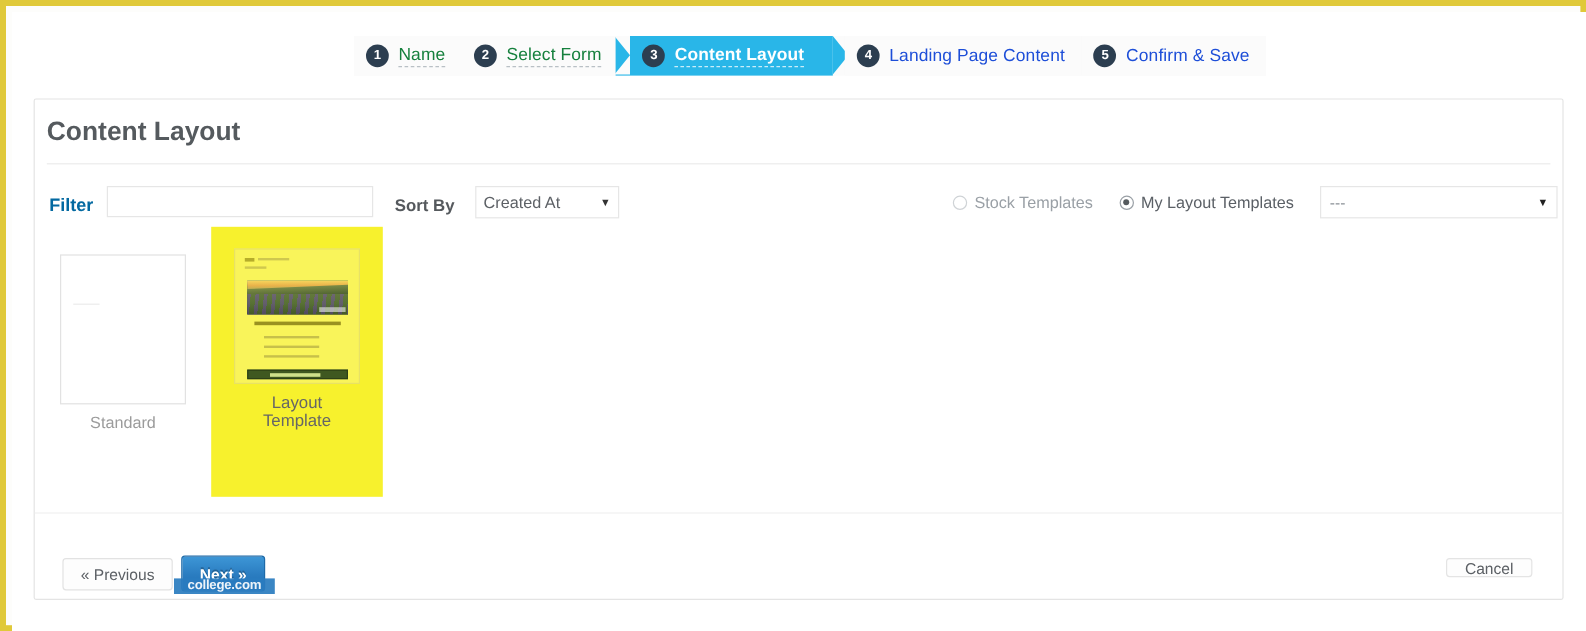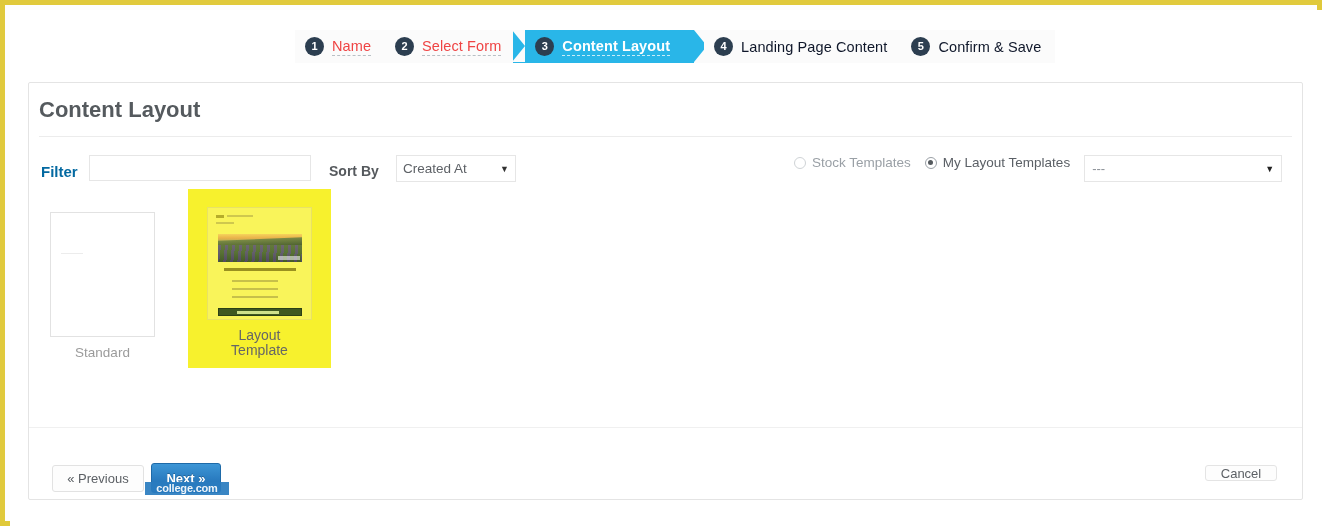--- a/index.html
+++ b/index.html
@@ -55,25 +55,25 @@
     background: #2c3e50;
     color: #ffffff;
     font-size: 11px;
     font-weight: bold;
     margin-right: 8px;
     flex: none;
     line-height: 1;
   }
   .step .slabel {
     font-size: 14.5px;
-    color: #0f172a;
+    color: #1d4ed8;
     letter-spacing: .1px;
   }
   .step.done .slabel {
-    color: #ef4444;
+    color: #15803d;
     border-bottom: 1px dashed #b9c0c5;
     padding-bottom: 1px;
   }
   .step.active {
     background: #29b6e8;
     padding: 0 24px 0 22px;
     margin: 0 10px 0 -2px;
   }
   .step.active .slabel {
     color: #ffffff;
@@ -167,22 +167,22 @@
     align-items: center;
     padding: 4px 6px;
   }
   .sortby-select .caret { margin-left: auto; font-size: 9px; color: #333; }
 
   .radio-group {
     position: absolute;
     left: 765px; top: 72px;
     height: 27px;
     display: flex;
-    align-items: flex-start;
-    gap: 0px;
+    align-items: center;
+    gap: 8px;
   }
   .radio-item {
     display: flex;
     align-items: center;
     margin-right: 14px;
     font-size: 13.5px;
     color: #9aa0a6;
   }
   .radio-item.sel { color: #5b6066; }
   .rdot {
@@ -248,22 +248,22 @@
     position: absolute;
     left: 10px; top: 40px;
     width: 22px; height: 1px;
     background: #ececec;
   }
 
   
   .tpl-card.selected {
     width: 143px;
     background: #f7f12d;
-    height: 179px;
-    margin-left: 24px;
+    height: 225px;
+    margin-left: 12px;
   }
   .tpl-card.selected .thumb-box {
     width: 105px; height: 113px;
     margin-top: 18px;
     background: #f9f45a;
     border: 1px solid #e8e265;
   }
   .tpl-card.selected .tpl-name { color: #666; margin-top: 8px; font-size: 14px; line-height: 15px; }
 
   

